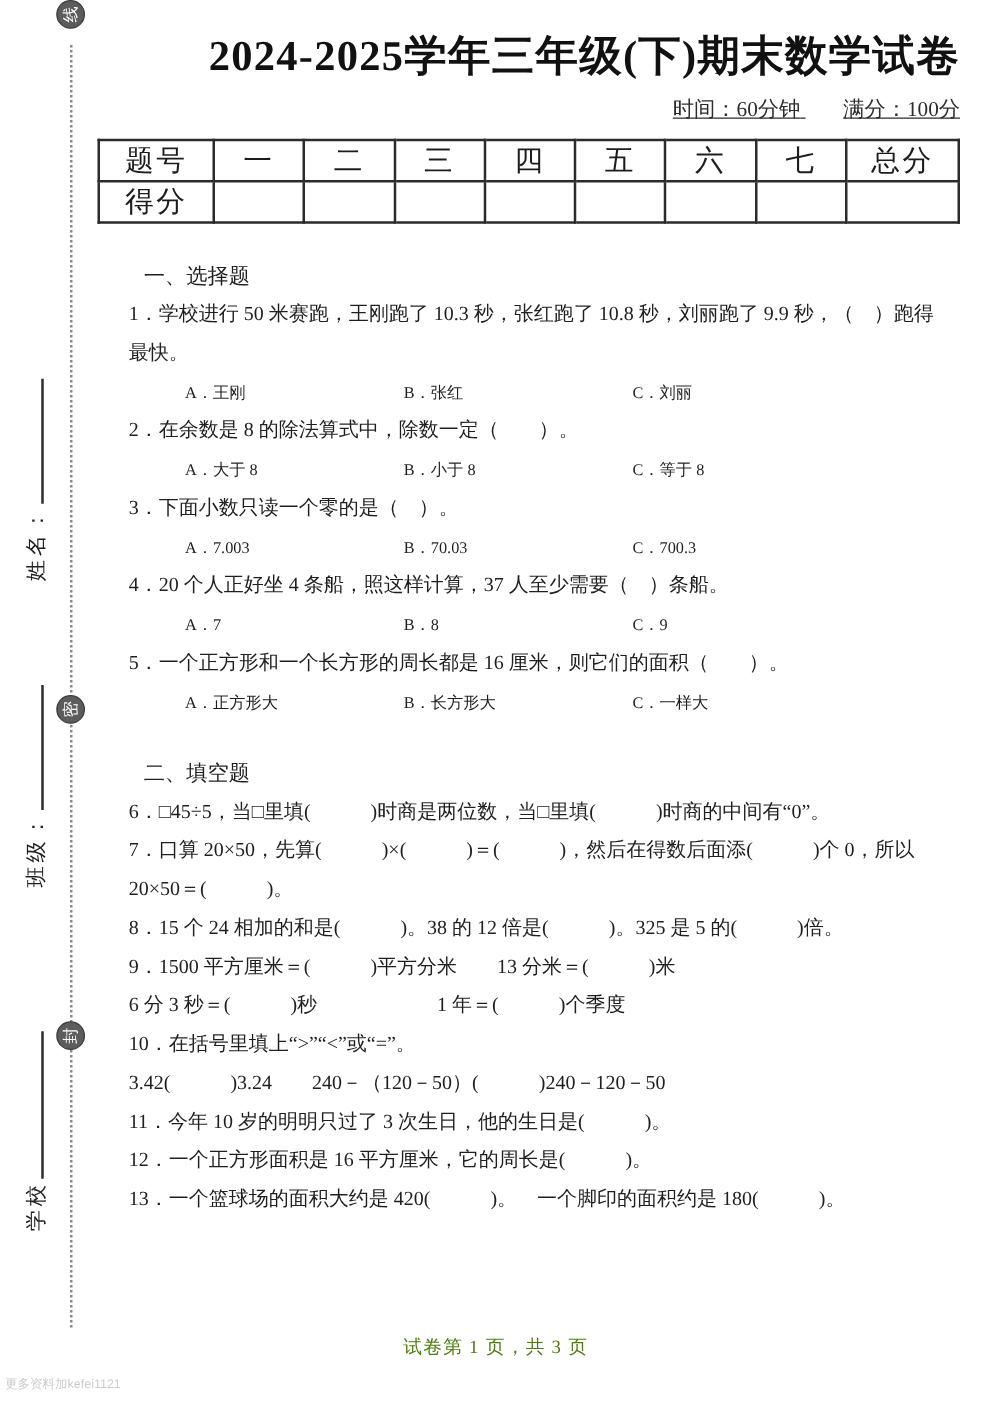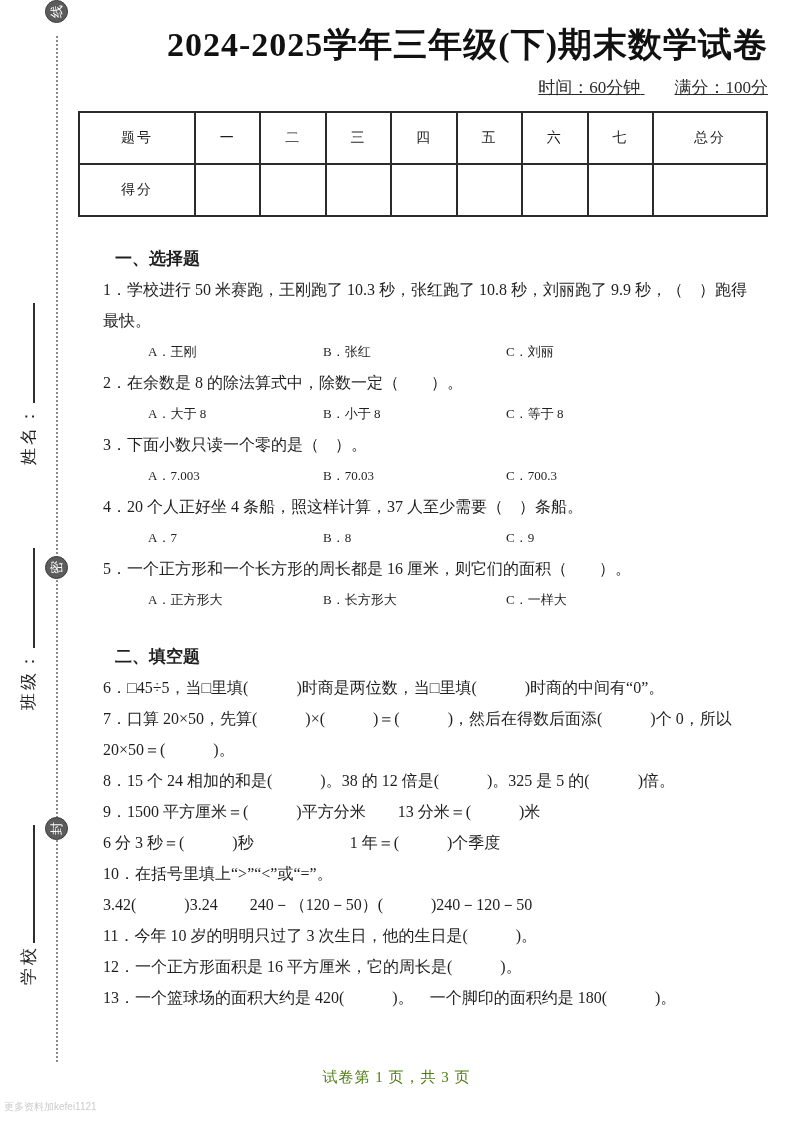--- a/index.html
+++ b/index.html
@@ -43,27 +43,27 @@
     letter-spacing:1px;white-space:nowrap;color:#111;
   }
   .meta-row{margin-top:8px;text-align:right;font-size:17px;color:#2c2c2c;text-decoration:underline;}
   .meta-row .meta-item{margin-left:30px;}
 
   table.score-table{
     margin-top:12px;width:690px;border-collapse:collapse;table-layout:fixed;
   }
   table.score-table td{
     border:2px solid #2b2b2b;height:26px;text-align:center;
-    font-size:14px;letter-spacing:2px;padding:12px;color:#1c1c1c;
+    font-size:23px;letter-spacing:2px;padding:0;color:#1c1c1c;
   }
   td.col-label{width:90px;}
   td.col-total{width:88px;}
 
   .section-heading{
-    font-weight:bold;font-size:17px;margin-left:37px;line-height:31px;
+    font-weight:normal;font-size:17px;margin-left:37px;line-height:31px;
     margin-top:26px;white-space:nowrap;
   }
   .section-heading.gap-large{}
   .q-line{
     margin-left:25px;font-size:16px;line-height:31px;white-space:nowrap;color:#1f1f1f;
   }
   .options-row{
     display:flex;margin-left:70px;font-size:13px;line-height:31px;white-space:nowrap;align-items:flex-end;
   }
   .options-row .opt-a{width:175px;}

